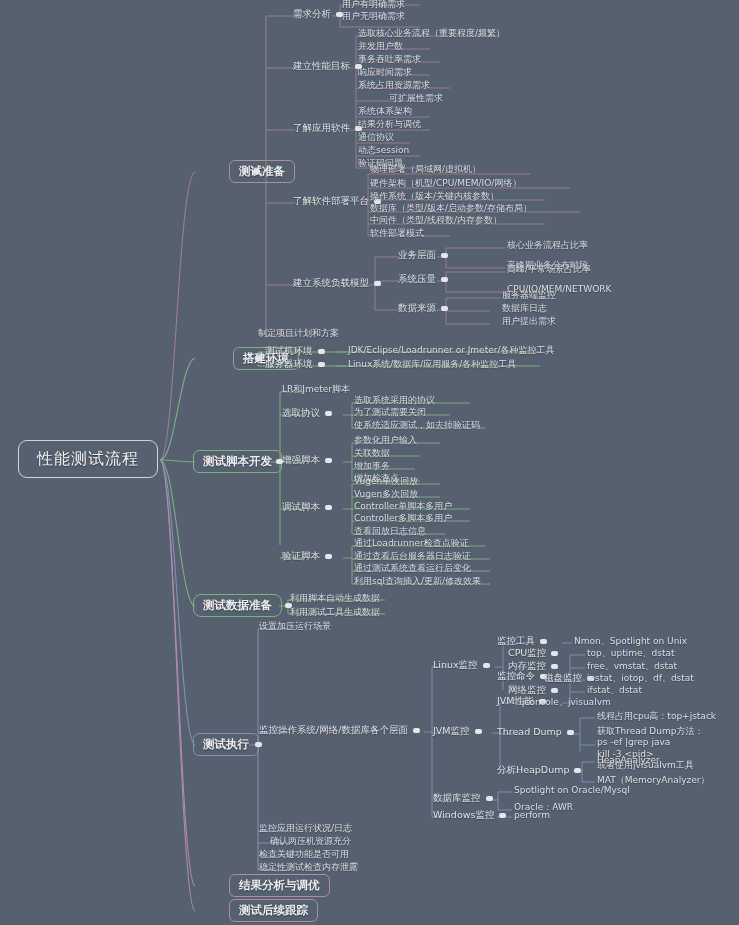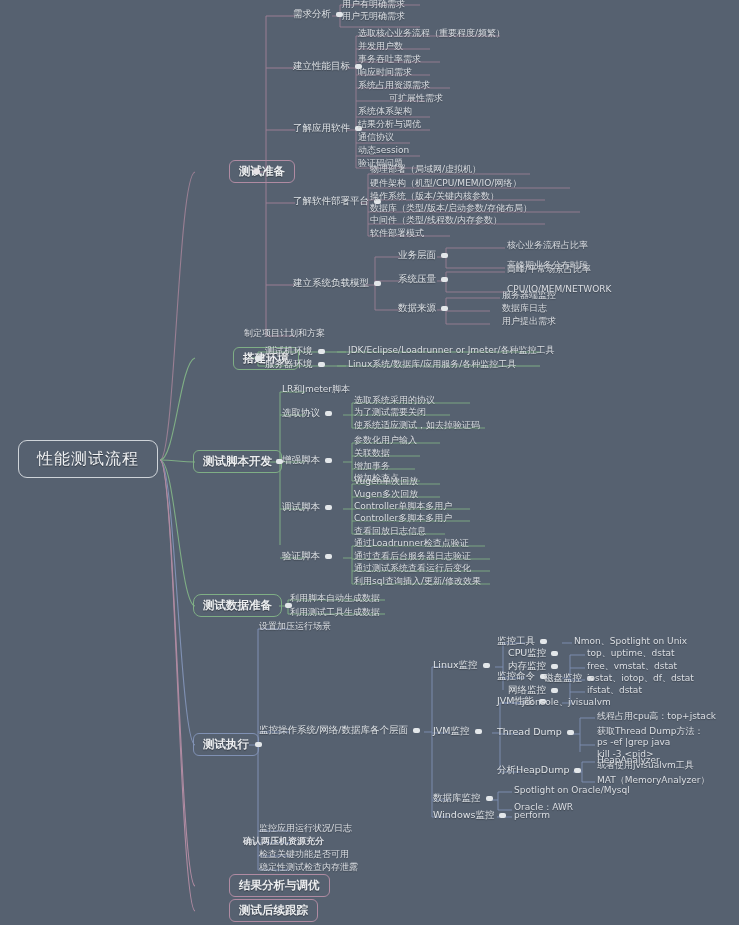--- a/index.html
+++ b/index.html
@@ -307,21 +307,21 @@
   <div class="node leaf" style="left:507px; top:265px;">高峰/平常场景占比率</div>
   <div class="node leaf" style="left:507px; top:285px;">CPU/IO/MEM/NETWORK</div>
 
   <div class="node l2" style="left:398px; top:303px;">
     <span>数据来源</span><span class="bullet"></span>
   </div>
   <div class="node leaf" style="left:502px; top:291px;">服务器端监控</div>
   <div class="node leaf" style="left:502px; top:304px;">数据库日志</div>
   <div class="node leaf" style="left:502px; top:317px;">用户提出需求</div>
 
-  <div class="node leaf" style="left:244px; top:329px;">制定项目计划和方案</div>
+  <div class="node leaf" style="left:258px; top:329px;">制定项目计划和方案</div>
 
   <div class="node l1 green" style="left:193px; top:347px;margin-left:40px;">搭建环境</div>
   <span class="bullet" style="position:absolute; left:250px; top:356px;"></span>
   <div class="node l2" style="left:265px; top:346px;">
     <span>测试机环境</span><span class="bullet"></span>
   </div>
   <div class="node leaf" style="left:348px; top:346px;">JDK/Eclipse/Loadrunner or Jmeter/各种监控工具</div>
   <div class="node l2" style="left:265px; top:359px;">
     <span>服务器环境</span><span class="bullet"></span>
   </div>
@@ -432,21 +432,21 @@
   </div>
   <div class="node leaf" style="left:514px; top:786px;">Spotlight on Oracle/Mysql</div>
   <div class="node leaf" style="left:514px; top:803px;">Oracle：AWR</div>
 
   <div class="node l2" style="left:433px; top:810px;">
     <span>Windows监控</span><span class="bullet"></span>
   </div>
   <div class="node leaf" style="left:514px; top:811px;">perform</div>
 
   <div class="node leaf" style="left:259px; top:824px;">监控应用运行状况/日志</div>
-  <div class="node leaf" style="left:243px; top:837px;font-weight:bold;">确认两压机资源充分</div>
+  <div class="node leaf" style="left:270px; top:837px;">确认两压机资源充分</div>
   <div class="node leaf" style="left:259px; top:850px;">检查关键功能是否可用</div>
   <div class="node leaf" style="left:259px; top:863px;">稳定性测试检查内存泄露</div>
 
   <div class="node l1 pink" style="left:193px; top:874px;">结果分析与调优</div>
 
   <div class="node l1 pink" style="left:193px; top:899px;">测试后续跟踪</div>
 
 </div>
 
 </body></html>

